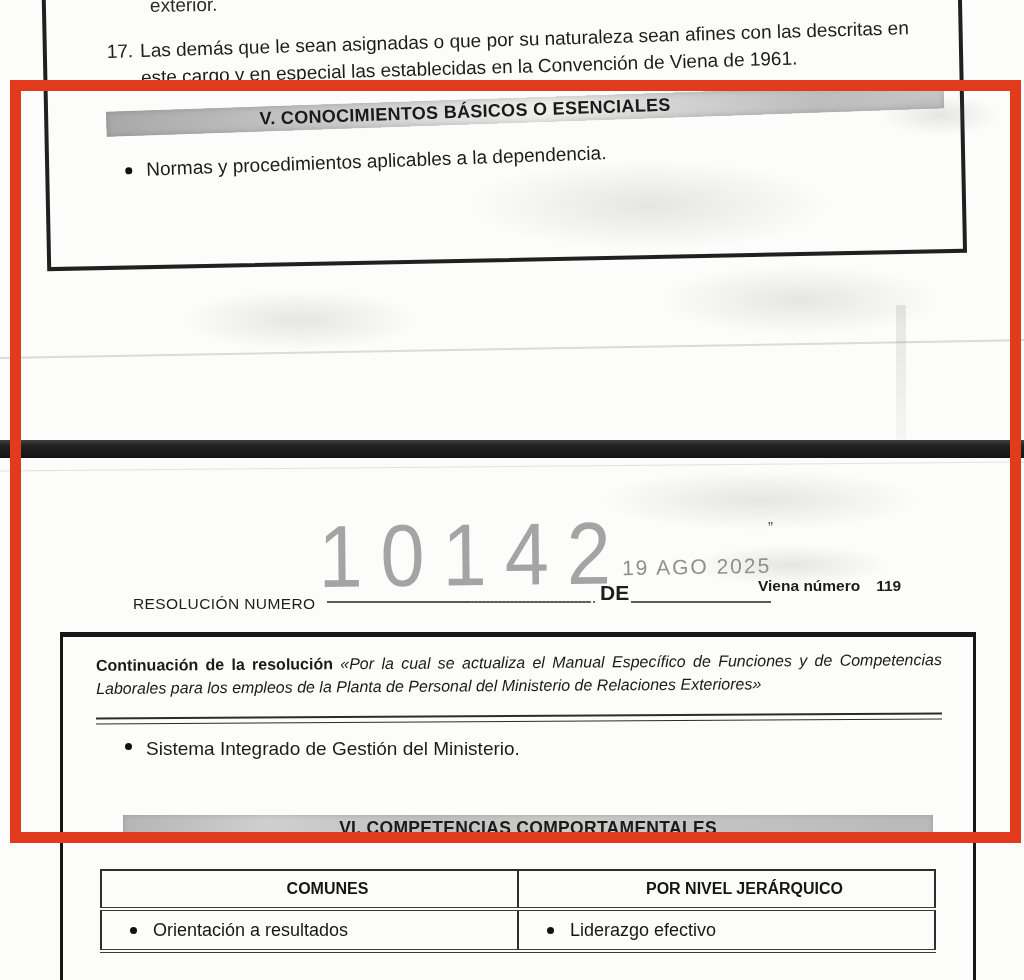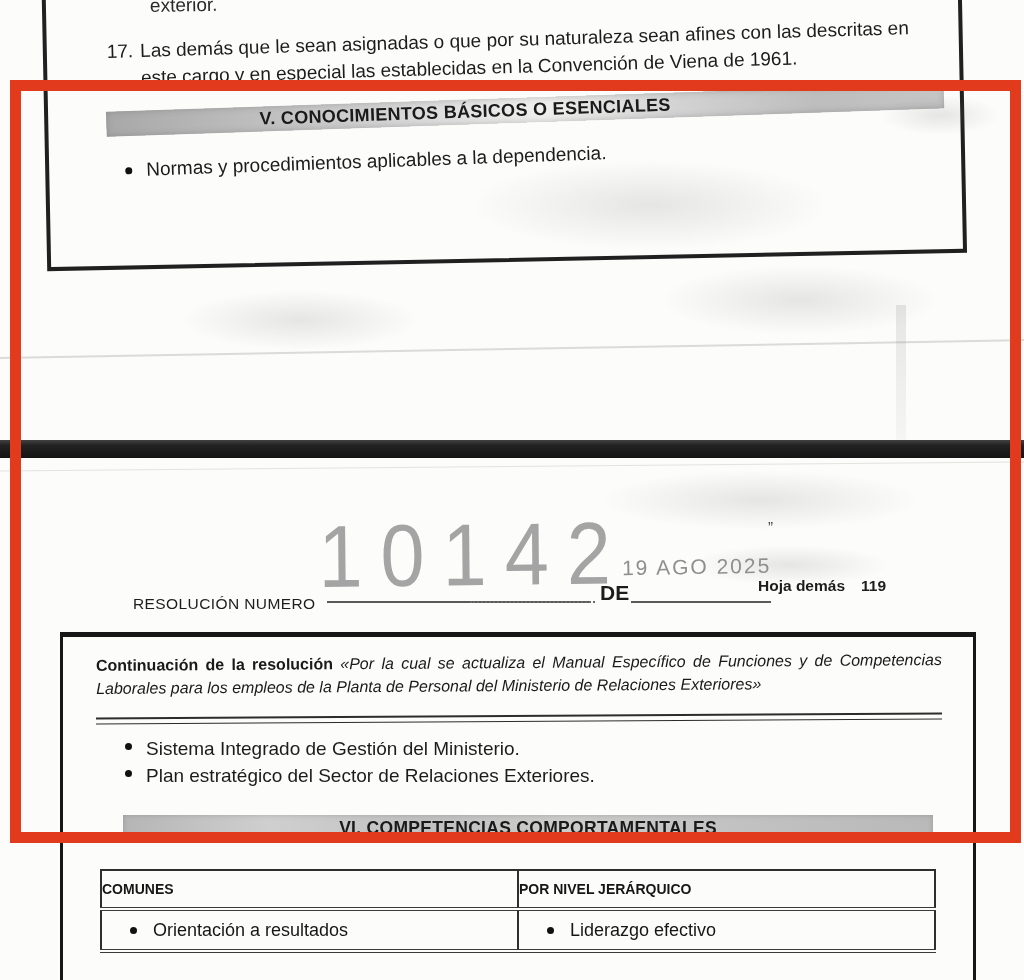--- a/index.html
+++ b/index.html
@@ -66,22 +66,22 @@
   .bar-vi{ left:60px; top:178px; width:810px; height:27px;
     background:
       linear-gradient(90deg,#b5b5b5 0%,#cfcfcf 18%,#c0c0c0 38%,#cccccb 55%,#c2c2c2 75%,#b9b9b9 100%);
     box-shadow:inset 0 0 5px rgba(90,90,90,.3);
     font-size:17.5px; }
 
   
   .comp-table{ left:37px; top:232px; width:836px; border:2px solid #2e2e2e;
     border-collapse:collapse; table-layout:fixed; font-size:18px; color:#161616;}
   .comp-table th, .comp-table td{ border:2px solid #2e2e2e; padding:0; }
-  .comp-table th{ height:36px; font-size:14px; font-weight:bold; text-align:left;
-    border-bottom:4px double #3a3a3a;}
+  .comp-table th{ height:36px; font-size:16px; font-weight:bold; text-align:center;
+    border-bottom:4px double #3a3a3a;padding-left:36px;}
   .comp-table td{ height:38px; border-bottom:4px double #3a3a3a; }
   .cell-flex{ display:flex; align-items:center; gap:16px; padding-left:28px; }
   .cell-flex .dot{ margin-top:0; }
 
   
   .watermark{ left:318px; top:642px; z-index:4; font-size:70px; font-weight:400;
     letter-spacing:4px; color:rgba(115,115,115,.52); white-space:nowrap; }
 
   
   .red-rect{ left:10px; top:80px; width:1011px; height:763px; box-sizing:border-box;
@@ -132,39 +132,35 @@
   <div class="abs smudge s6"></div>
 
   <div class="abs stamp-number">10142</div>
   <div class="abs res-label">RESOLUCIÓN NUMERO</div>
   <div class="abs res-line1"></div>
   <div class="abs res-line1-dots"></div>
   <div class="abs de-label">DE</div>
   <div class="abs date-stamp">19 AGO 2025</div>
   <div class="abs res-line2"></div>
   <div class="abs hoja">
-    <span>Hoja demás</span><span class="val">119</span>
+    <span>Viena número</span><span class="val">119</span>
   </div>
   <div class="abs stamp-mark">”</div>
 
 
   <div class="abs bottom-box">
     <div class="abs cont-par">
       <span class="b">Continuación de la resolución</span><span class="i"> «Por la cual se actualiza el Manual Específico de Funciones y de Competencias Laborales para los empleos de la Planta de Personal del Ministerio de Relaciones Exteriores»</span>
     </div>
     <div class="abs cont-rule"></div>
 
     <div class="abs b-bullets">
       <div class="bullet-line">
         <span class="dot"></span>
         <span>Sistema Integrado de Gestión del Ministerio.</span>
-      </div>
-      <div class="bullet-line">
-        <span class="dot"></span>
-        <span>Plan estratégico del Sector de Relaciones Exteriores.</span>
       </div>
     </div>
 
     <div class="abs bar bar-vi">
       <span>VI. COMPETENCIAS COMPORTAMENTALES</span>
     </div>
 
     <table class="abs comp-table">
       <thead>
         <tr>

